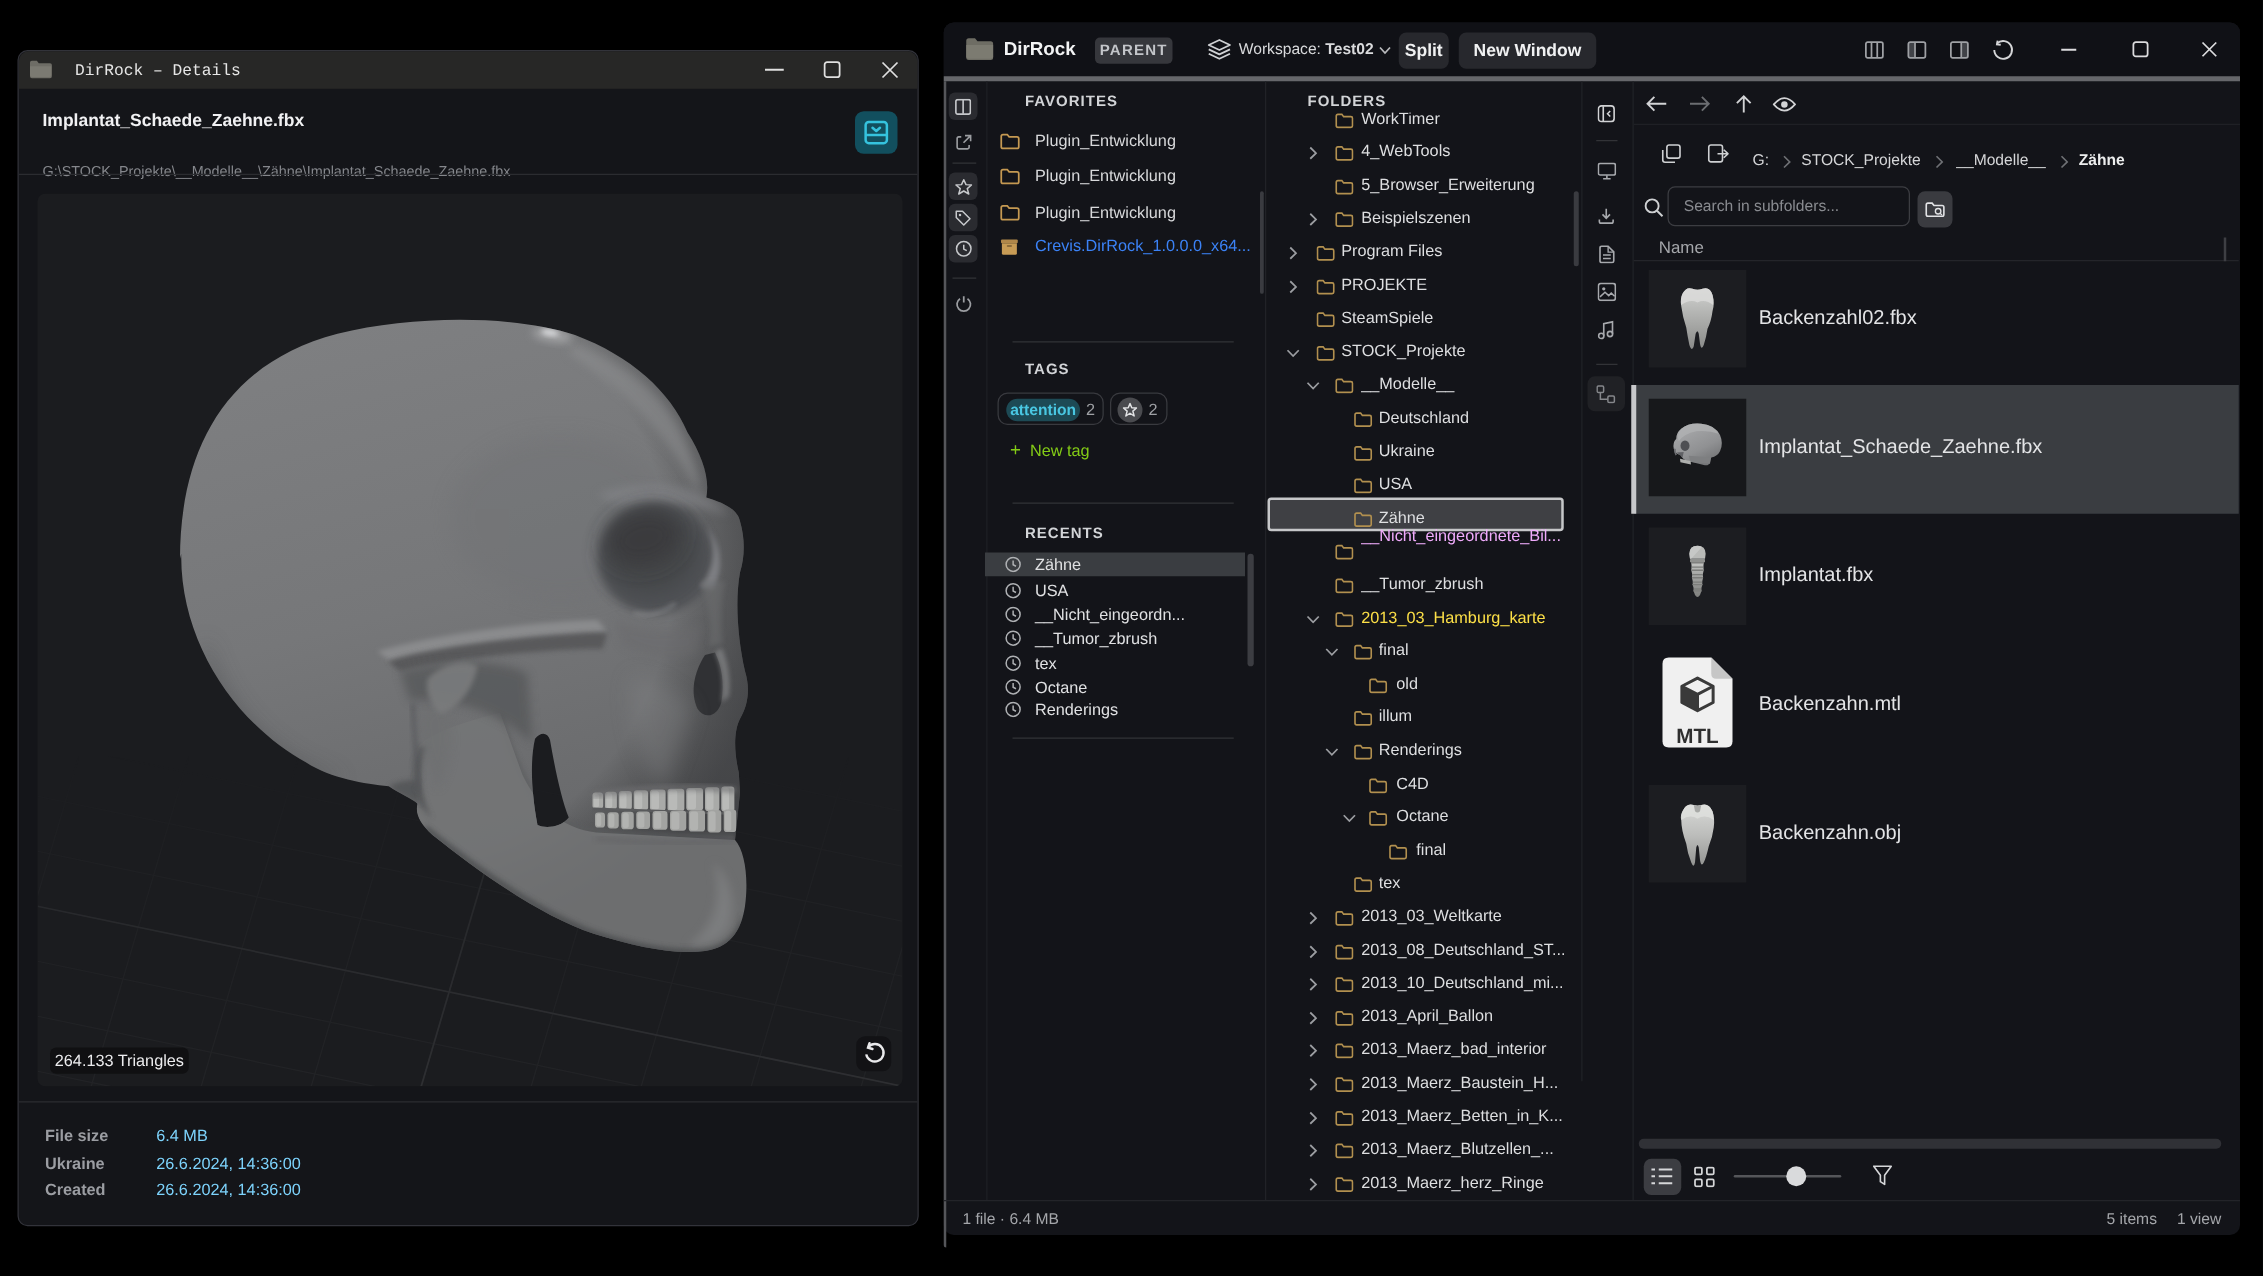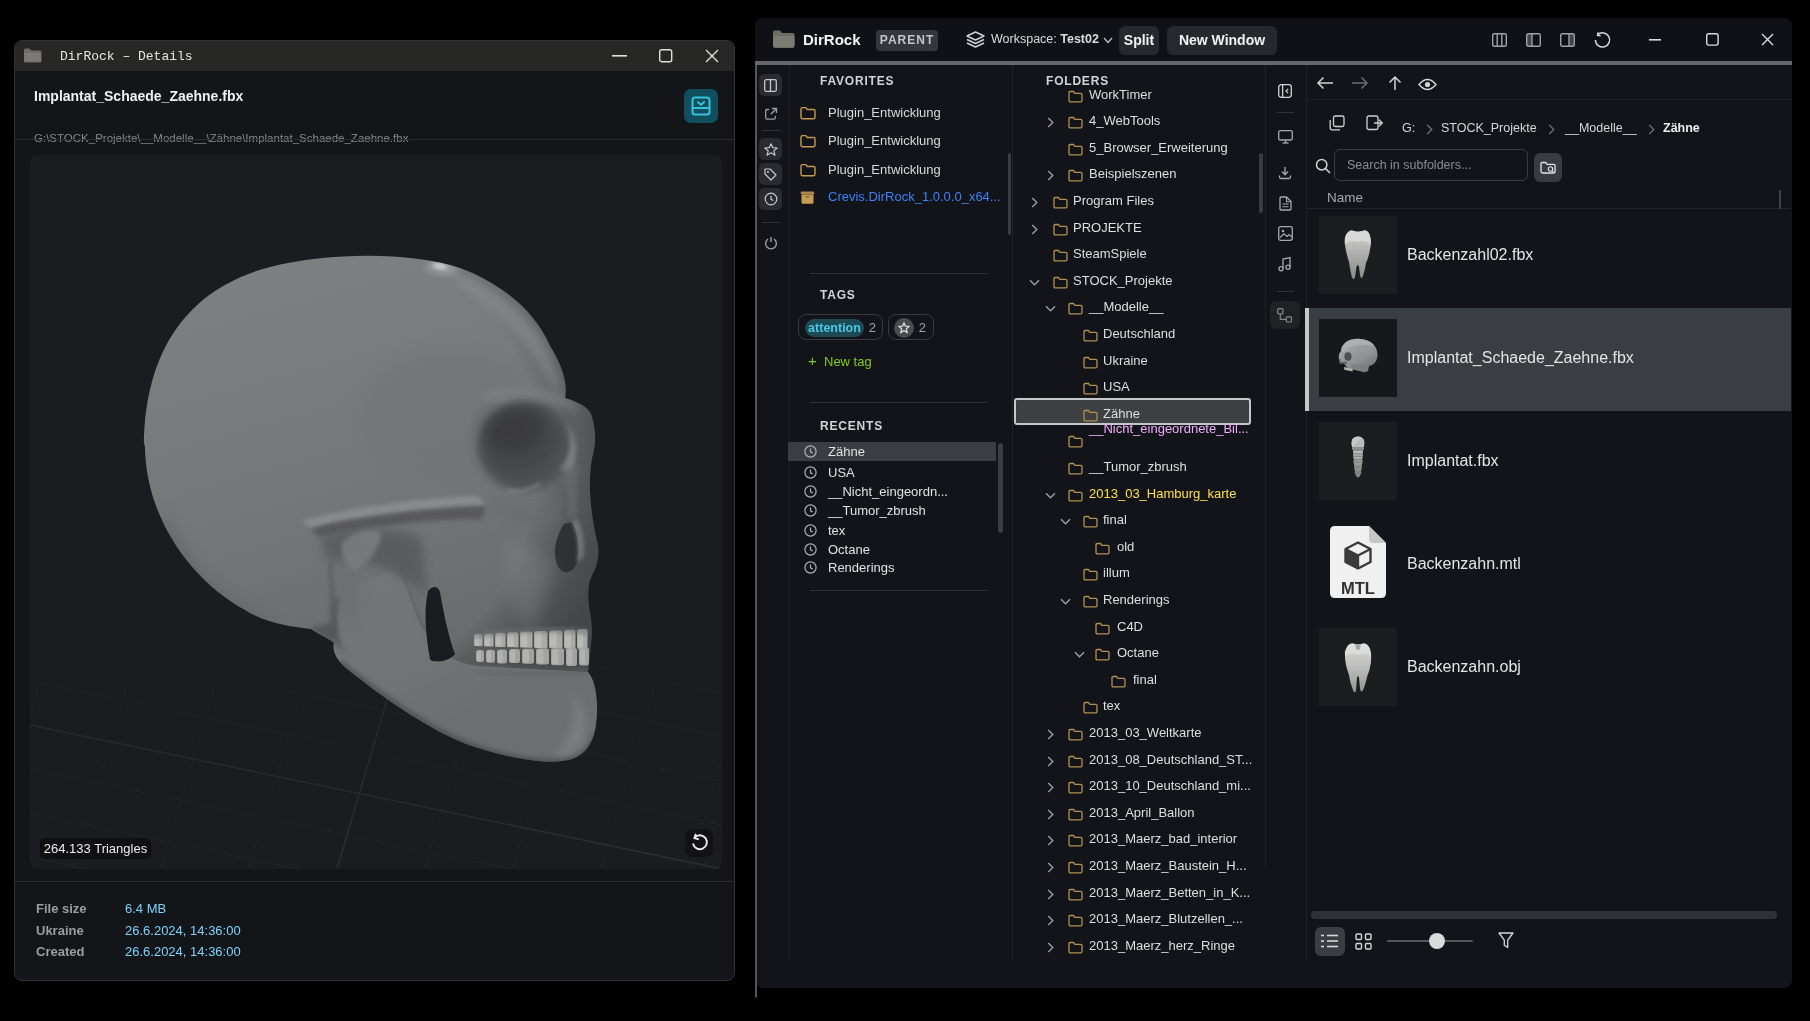--- a/index.html
+++ b/index.html
@@ -977,13 +977,17 @@
             <rect x="10.5" y="10.5" width="5.5" height="5.5" rx="1"></rect>
           </g>
         </svg></div>
 <div style="position:absolute;left:632px;top:922px;width:86px;height:2px;background:#55565a;border-radius:1px"></div>
 <div style="position:absolute;left:674px;top:915px;width:16px;height:16px;background:#d9dadc;border-radius:50%"></div>
 <div style="position:absolute;left:743px;top:914px;width:16px;height:17px"><svg width="16" height="17" viewBox="0 0 16 17">
           <path d="M1 1 H15 L9.7 8.2 V15.5 L6.3 13.3 V8.2 Z" fill="none" stroke="#d6d7d9" stroke-width="1.3" stroke-linejoin="round"></path>
         </svg></div>
     </div>
 
+  <div id="rstatus">
+    <div class="lt">1 file · 6.4 MB</div>
+    <div class="rt"><span>5 items</span><span style="margin-left:16px">1 view</span></div>
+  </div>
 </div>
 
 </body></html>

